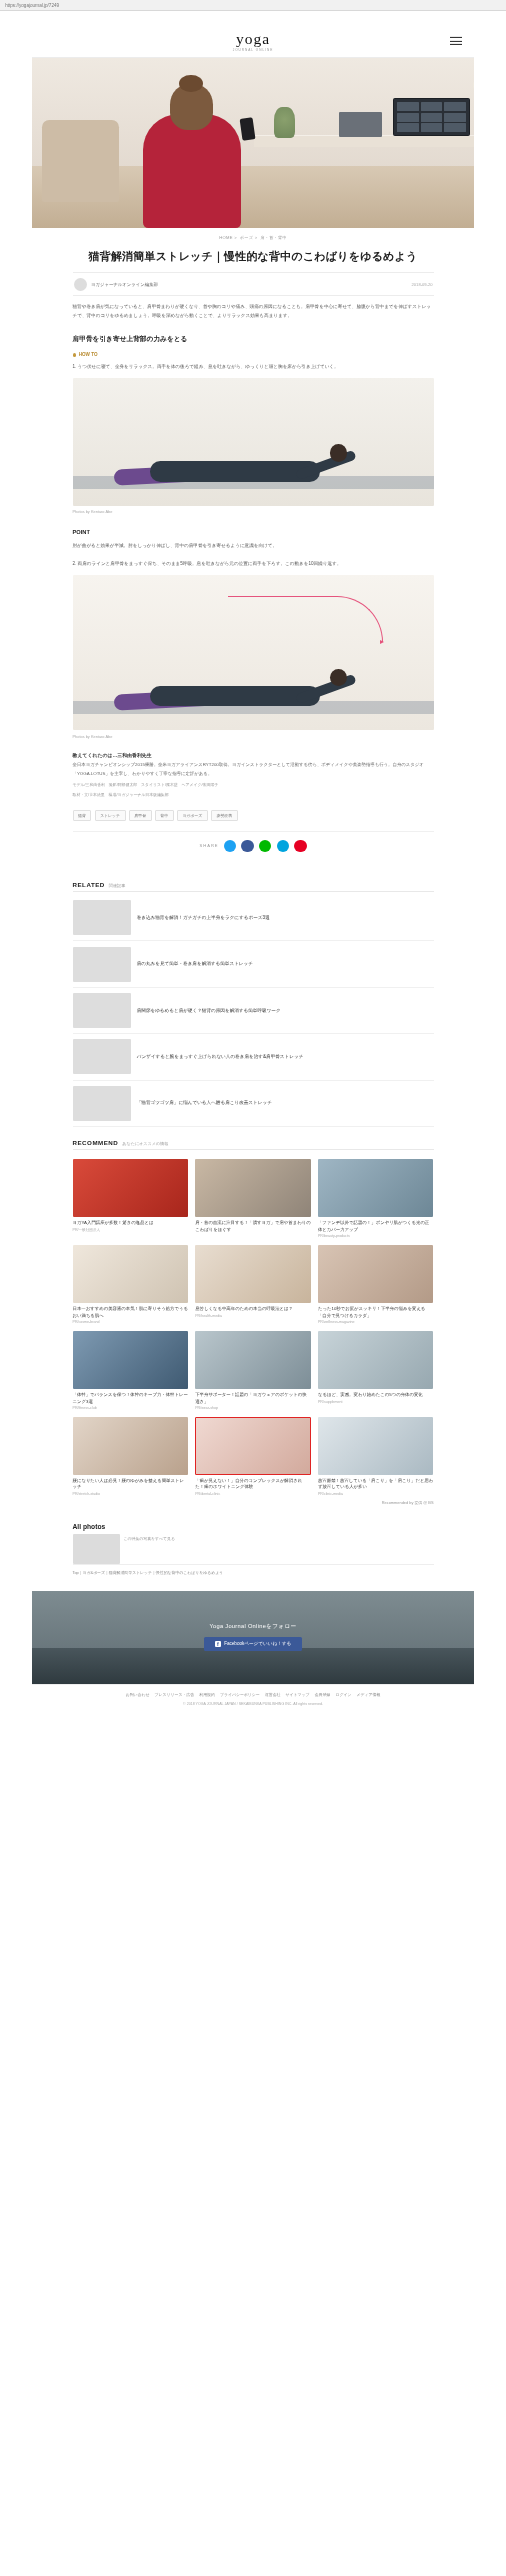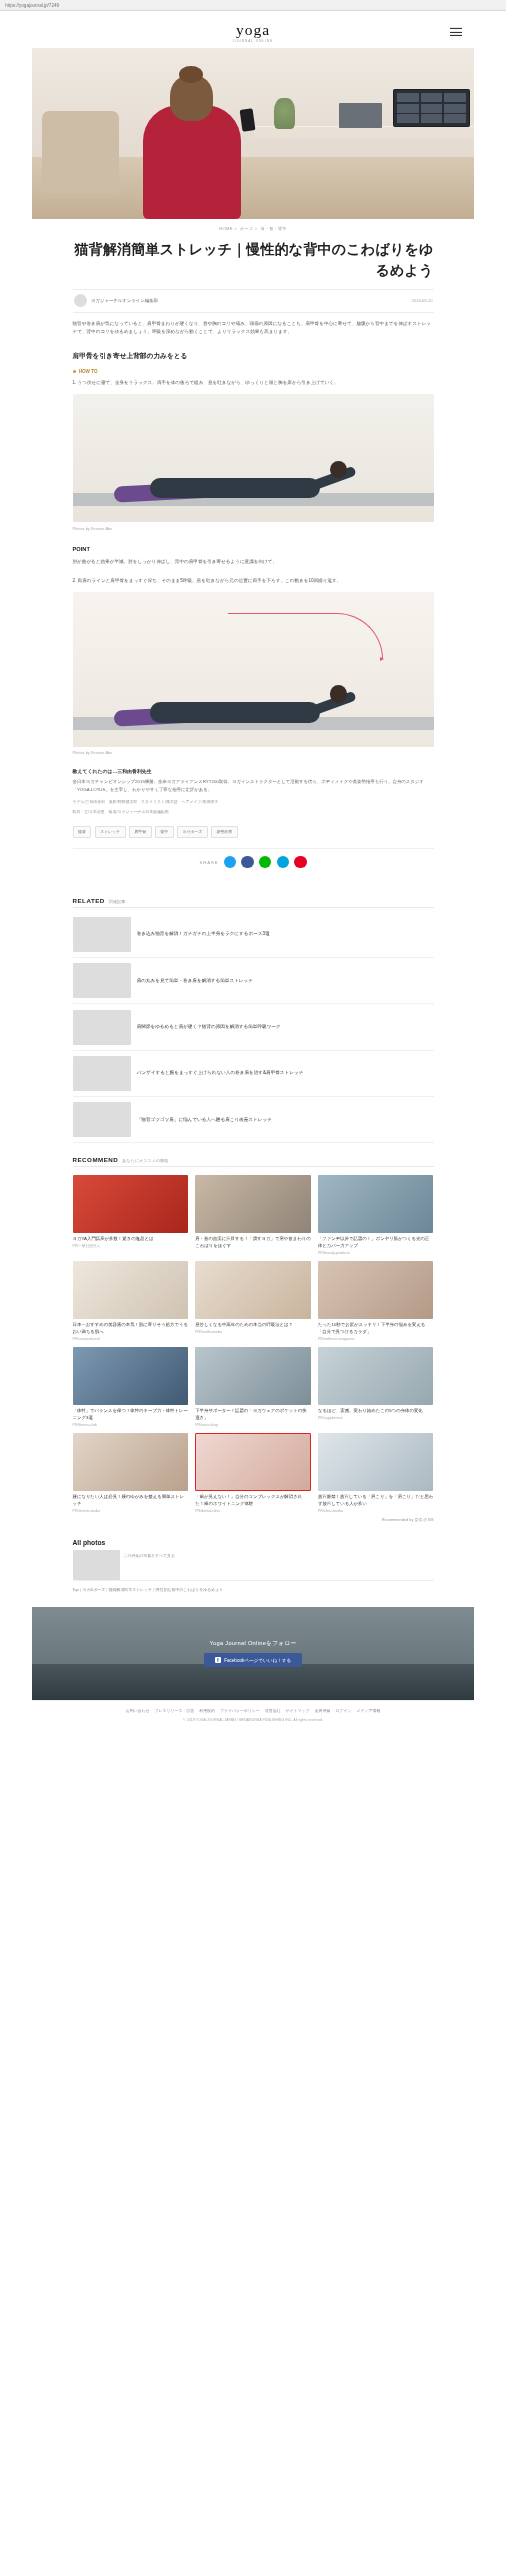--- a/index.html
+++ b/index.html
@@ -13,21 +13,21 @@
   .urlbar {
     height: 11.3px;
     background: #f1f1f1;
     border-bottom: 0.5px solid #d8d8d8;
     font-size: 4.6px;
     color: #777;
     display: flex;
     align-items: center;
     padding-left: 5.2px;
   }
-  .page { width: 442px; margin: 5px auto; background: #fff; }
+  .page { width: 442px; margin: 14px auto; background: #fff; }
 
   
   .site-header {
     height: 33px;
     background: #ffffff;
     display: flex;
     align-items: center;
     justify-content: center;
     position: relative;
     border-bottom: 0.5px solid #ececec;
@@ -125,21 +125,21 @@
   .breadcrumb {
     font-size: 4.1px; color: #9a9a9a; text-align: center;
     padding: 7.2px 0 5.2px;
     letter-spacing: 0.3px;
   }
   .breadcrumb span { margin: 0 1.5px; }
 
   
   .article { width: 361px; margin: 0 auto; padding-bottom: 15.5px; }
   h1.title {
-    font-size: 14px; line-height: 1.5; text-align: right;
+    font-size: 11px; line-height: 1.5; text-align: center;
     color: #222; font-weight: bold; letter-spacing: 0.2px;
     padding: 2.1px 0 8.2px;
   }
   .byline {
     display: flex; align-items: center;
     border-top: 0.5px solid #ececec; border-bottom: 0.5px solid #ececec;
     padding: 4.1px 1px; gap: 4.1px;
   }
   .byline .avatar { width: 13.4px; height: 13.4px; border-radius: 50%; background: #ddd; flex: none; }
   .byline .who { font-size: 4.4px; color: #666; flex: 1; }

